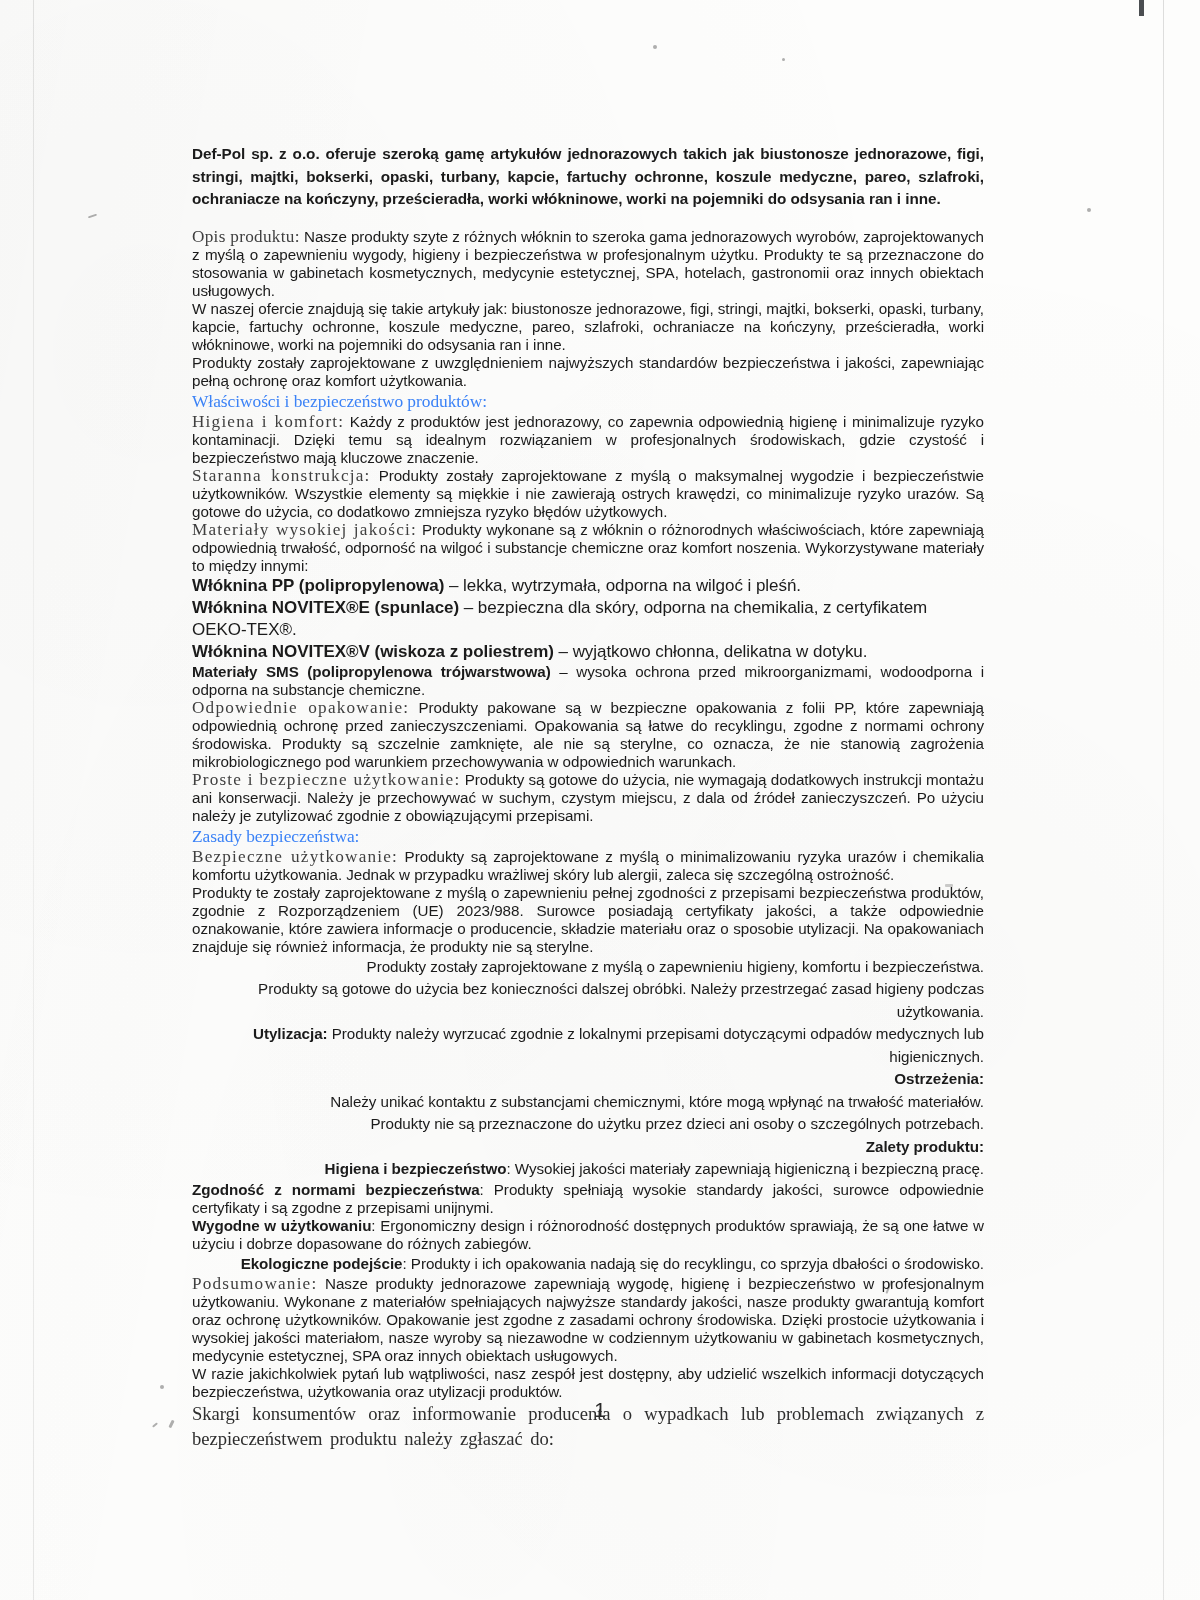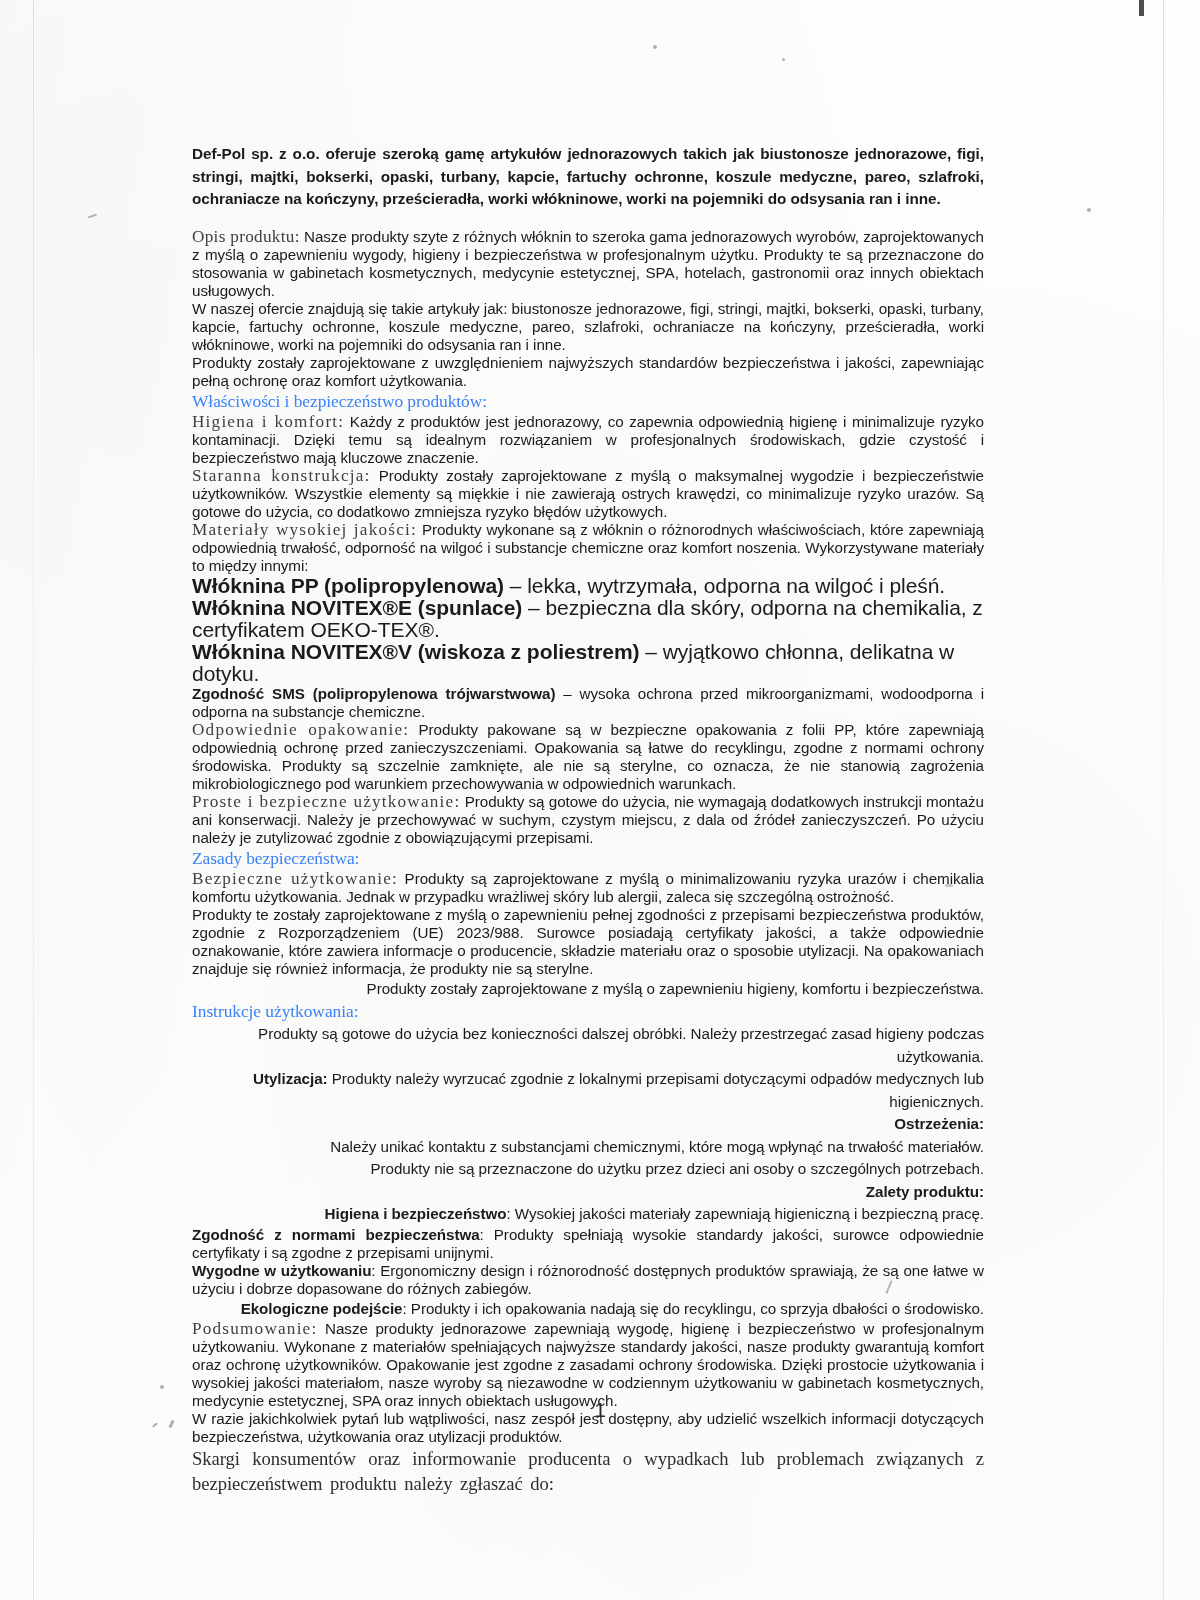--- a/index.html
+++ b/index.html
@@ -108,21 +108,21 @@
 
   .serif-block {
     font-family: "Liberation Serif", "DejaVu Serif", serif;
     font-size: 18.6px;
     line-height: 25px;
     color: #2e2e2e;
     text-align: justify;
     word-spacing: 3px;
   }
 
-  .material-line { font-size: 21px; line-height: 22px; text-align: left; }
+  .material-line { font-size: 17px; line-height: 22px; text-align: left; }
   .material-line b { font-weight: bold; }
 
   .contact-line { text-align: right; line-height: 22.5px; }
 
   .page-number {
     position: absolute;
     left: 0; right: 0;
     top: 1398px;
     text-align: center;
     font-size: 21px;
@@ -167,35 +167,34 @@
     <p><span class="serif-inline spread">Staranna konstrukcja:</span><span> Produkty zostały zaprojektowane z myślą o maksymalnej wygodzie i bezpieczeństwie użytkowników. Wszystkie elementy są miękkie i nie zawierają ostrych krawędzi, co minimalizuje ryzyko urazów. Są gotowe do użycia, co dodatkowo zmniejsza ryzyko błędów użytkowych.</span></p>
 
     <p><span class="serif-inline spread">Materiały wysokiej jakości:</span><span> Produkty wykonane są z włóknin o różnorodnych właściwościach, które zapewniają odpowiednią trwałość, odporność na wilgoć i substancje chemiczne oraz komfort noszenia. Wykorzystywane materiały to między innymi:</span></p>
 
     <p class="material-line"><b>Włóknina PP (polipropylenowa)</b><span> – lekka, wytrzymała, odporna na wilgoć i pleśń.</span></p>
 
     <p class="material-line"><b>Włóknina NOVITEX®E (spunlace)</b><span> – bezpieczna dla skóry, odporna na chemikalia, z certyfikatem OEKO-TEX®.</span></p>
 
     <p class="material-line"><b>Włóknina NOVITEX®V (wiskoza z poliestrem)</b><span> – wyjątkowo chłonna, delikatna w dotyku.</span></p>
 
-    <p><b>Zgodność SMS (polipropylenowa trójwarstwowa)</b><span> – wysoka ochrona przed mikroorganizmami, wodoodporna i odporna na substancje chemiczne.</span></p>
+    <p><b>Materiały SMS (polipropylenowa trójwarstwowa)</b><span> – wysoka ochrona przed mikroorganizmami, wodoodporna i odporna na substancje chemiczne.</span></p>
 
     <p><span class="serif-inline spread">Odpowiednie opakowanie:</span><span> Produkty pakowane są w bezpieczne opakowania z folii PP, które zapewniają odpowiednią ochronę przed zanieczyszczeniami. Opakowania są łatwe do recyklingu, zgodne z normami ochrony środowiska. Produkty są szczelnie zamknięte, ale nie są sterylne, co oznacza, że nie stanowią zagrożenia mikrobiologicznego pod warunkiem przechowywania w odpowiednich warunkach.</span></p>
 
     <p><span class="serif-inline spread">Proste i bezpieczne użytkowanie:</span><span> Produkty są gotowe do użycia, nie wymagają dodatkowych instrukcji montażu ani konserwacji. Należy je przechowywać w suchym, czystym miejscu, z dala od źródeł zanieczyszczeń. Po użyciu należy je zutylizować zgodnie z obowiązującymi przepisami.</span></p>
 
     <p class="serif-head">Zasady bezpieczeństwa:</p>
 
     <p><span class="serif-inline spread">Bezpieczne użytkowanie:</span><span> Produkty są zaprojektowane z myślą o minimalizowaniu ryzyka urazów i chemikalia komfortu użytkowania. Jednak w przypadku wrażliwej skóry lub alergii, zaleca się szczególną ostrożność.</span></p>
 
     <p>Produkty te zostały zaprojektowane z myślą o zapewnieniu pełnej zgodności z przepisami bezpieczeństwa produktów, zgodnie z Rozporządzeniem (UE) 2023/988. Surowce posiadają certyfikaty jakości, a także odpowiednie oznakowanie, które zawiera informacje o producencie, składzie materiału oraz o sposobie utylizacji. Na opakowaniach znajduje się również informacja, że produkty nie są sterylne.</p>
 
     <p class="contact-line">Produkty zostały zaprojektowane z myślą o zapewnieniu higieny, komfortu i bezpieczeństwa.</p>
 
-    <p class="serif-head">Instrukcje użytkowania:</p>
 
     <p class="contact-line">Produkty są gotowe do użycia bez konieczności dalszej obróbki. Należy przestrzegać zasad higieny podczas użytkowania.</p>
 
     <p class="contact-line"><b>Utylizacja:</b><span> Produkty należy wyrzucać zgodnie z lokalnymi przepisami dotyczącymi odpadów medycznych lub higienicznych.</span></p>
 
     <p class="contact-line sans-bold">Ostrzeżenia:</p>
 
     <p class="contact-line">Należy unikać kontaktu z substancjami chemicznymi, które mogą wpłynąć na trwałość materiałów.</p>
 
     <p class="contact-line">Produkty nie są przeznaczone do użytku przez dzieci ani osoby o szczególnych potrzebach.</p>

